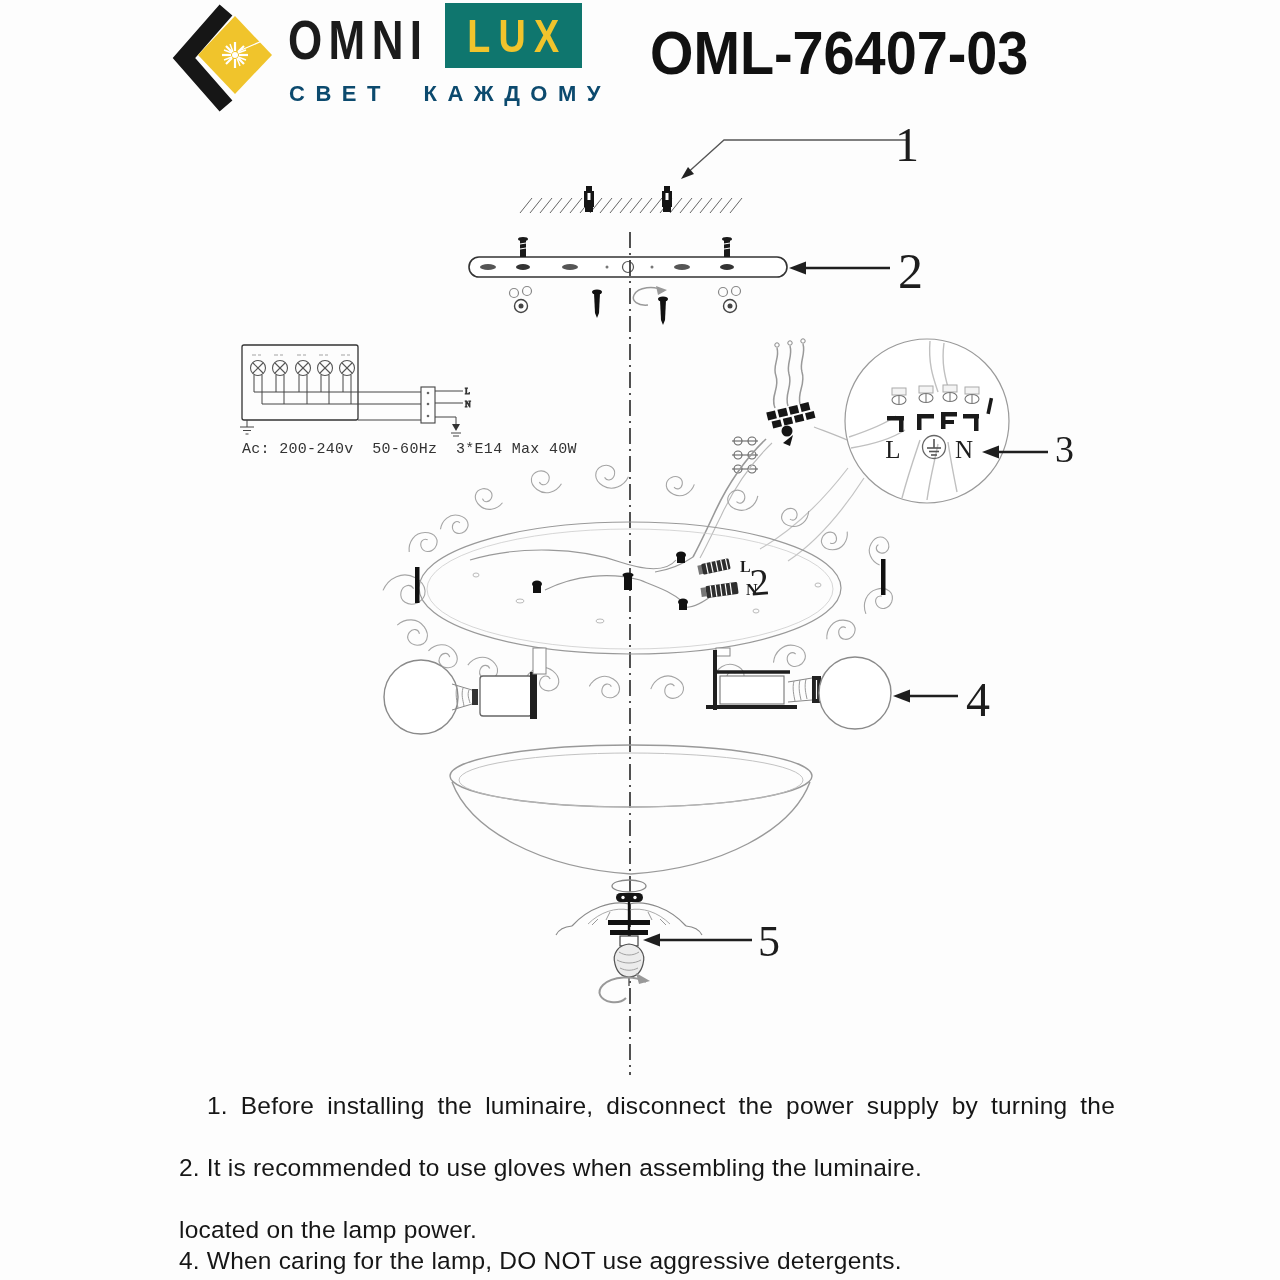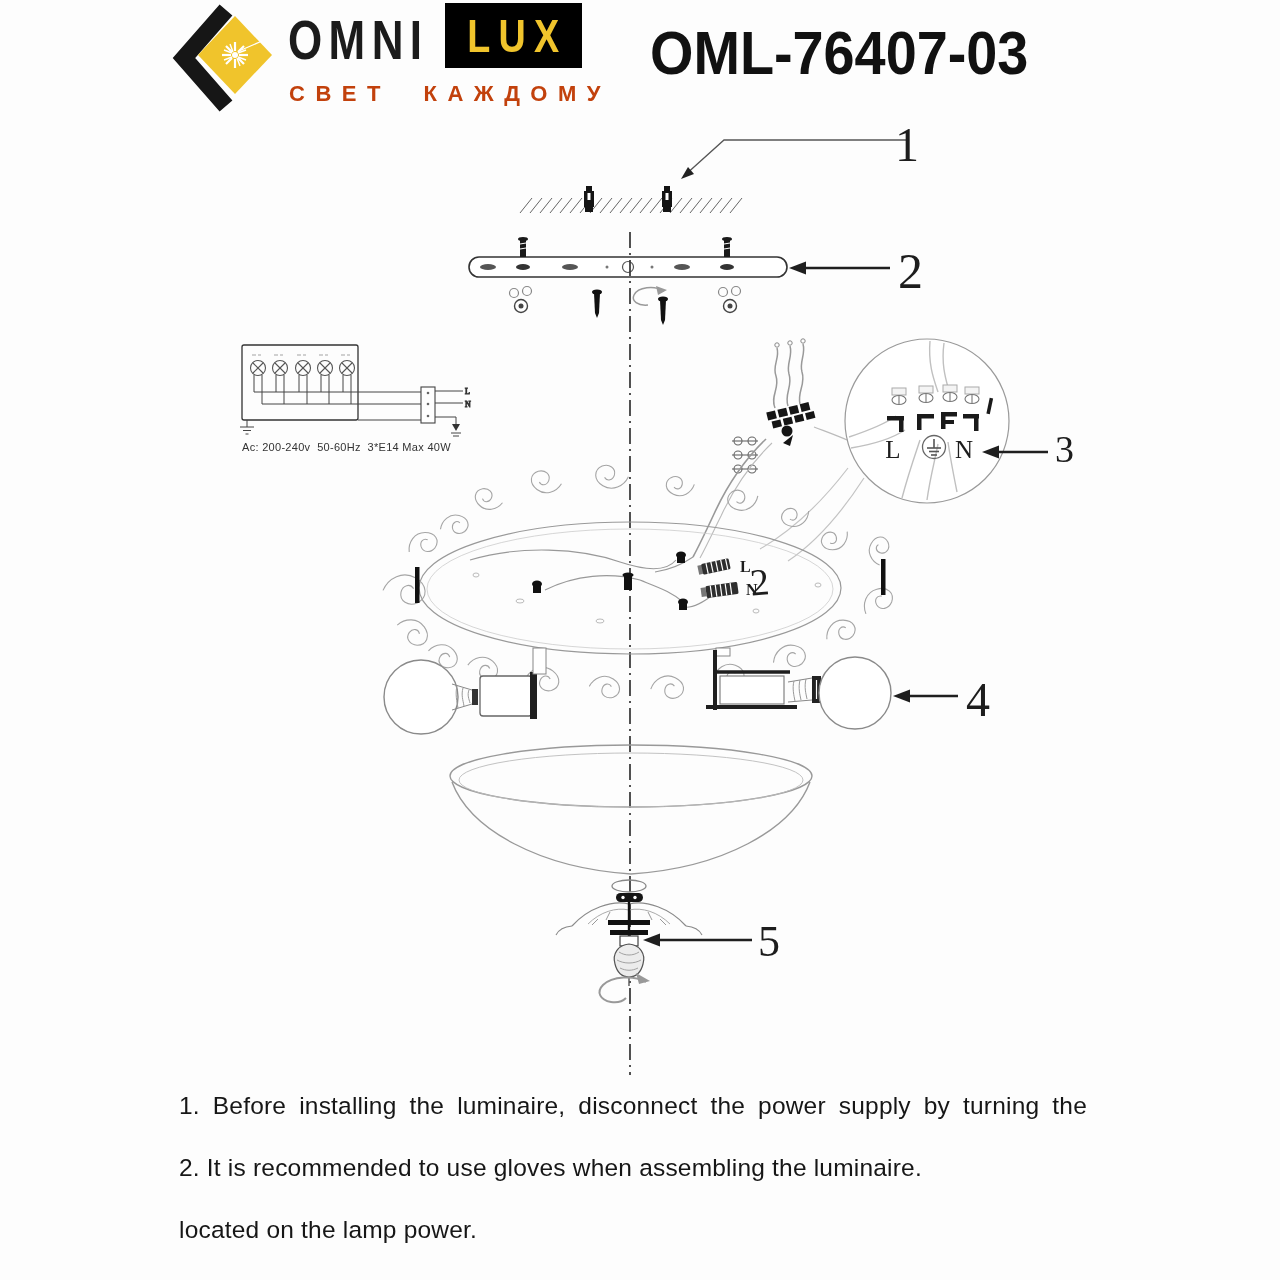--- a/index.html
+++ b/index.html
@@ -2,40 +2,40 @@
 <html><head>
 <meta charset="utf-8">
 <style>
   html,body{margin:0;padding:0;background:#fff;}
   #page{position:relative;width:1280px;height:1280px;background:#fdfdfd;overflow:hidden;
         font-family:"Liberation Sans",sans-serif;color:#1b1b1b;}
   #art{position:absolute;left:0;top:0;width:1280px;height:1280px;}
   .abs{position:absolute;white-space:nowrap;}
   .brand-omni{left:288px;top:8px;font-size:55px;font-weight:700;letter-spacing:8px;color:#1b1b1b;
       transform:scaleX(.8);transform-origin:left top;}
-  .lux-box{left:445px;top:3px;width:137px;height:65px;background:#000000;display:flex;
+  .lux-box{left:445px;top:3px;width:137px;height:65px;background:#0f766e;display:flex;
       align-items:center;justify-content:center;}
   .lux-text{font-size:46px;font-weight:700;letter-spacing:10px;color:#f0c42c;
       transform:scaleX(.82);padding-left:8px;}
   .tagline{left:289px;top:81px;font-size:22px;font-weight:700;letter-spacing:10.5px;
-      word-spacing:16px;color:#c2410c;}
+      word-spacing:16px;color:#0c4a6e;}
   .model{left:650px;top:17px;font-size:62px;font-weight:700;color:#111;
       transform:scaleX(.9);transform-origin:left top;}
   .callout{font-family:"Liberation Serif",serif;color:#1d1d1d;line-height:1;}
   .c1{left:895px;top:121px;font-size:48px;}
   .c2{left:898px;top:246px;font-size:50px;}
   .c3{left:1055px;top:430px;font-size:38px;}
   .c4{left:966px;top:676px;font-size:48px;}
   .c5{left:758px;top:920px;font-size:44px;}
   .plate2{left:750px;top:563px;font-size:38px;transform:rotate(-5deg);}
-  .schcap{left:242px;top:441px;font-family:Liberation Sans, sans-serif;font-size:11px;
+  .schcap{left:242px;top:441px;font-family:Liberation Mono, monospace;font-size:15px;
       letter-spacing:.3px;color:#333;white-space:pre;}
   .instr{position:absolute;left:179px;width:908px;font-size:24.5px;line-height:31px;
       color:#161616;letter-spacing:.2px;}
-  .just{text-align:justify;text-align-last:justify;}
+  .just{text-align:justify;text-align-last:justify;margin-left:28px;}
   svg text{font-family:"Liberation Serif",serif;fill:#1d1d1d;}
 </style>
 </head>
 <body>
 
 <div id="page">
 
 <svg id="art" viewBox="0 0 1280 1280">
   <defs>
     <path id="sc" d="M0 8 C3 1 11 -3 18 1 C25 5 25 12 19 15 C14 17 9 14 10 9 C11 5 15 4 17 7" fill="none" stroke="#a5a5a5" stroke-width="1.1" vector-effect="non-scaling-stroke"></path>
@@ -421,14 +421,15 @@
 <div class="abs callout c1">1</div>
 <div class="abs callout c2">2</div>
 <div class="abs callout c3">3</div>
 <div class="abs callout c4">4</div>
 <div class="abs callout c5">5</div>
 <div class="abs callout plate2">2</div>
 
 <div class="instr just" style="top:1090px">1. Before installing the luminaire, disconnect the power supply by turning the</div>
 <div class="instr" style="top:1152px">2. It is recommended to use gloves when assembling the luminaire.</div>
 <div class="instr" style="top:1214px">located on the lamp power.</div>
+<div class="instr" style="top:1245px">4. When caring for the lamp, DO NOT use aggressive detergents.</div>
 
 </div>
 
 </body></html>

